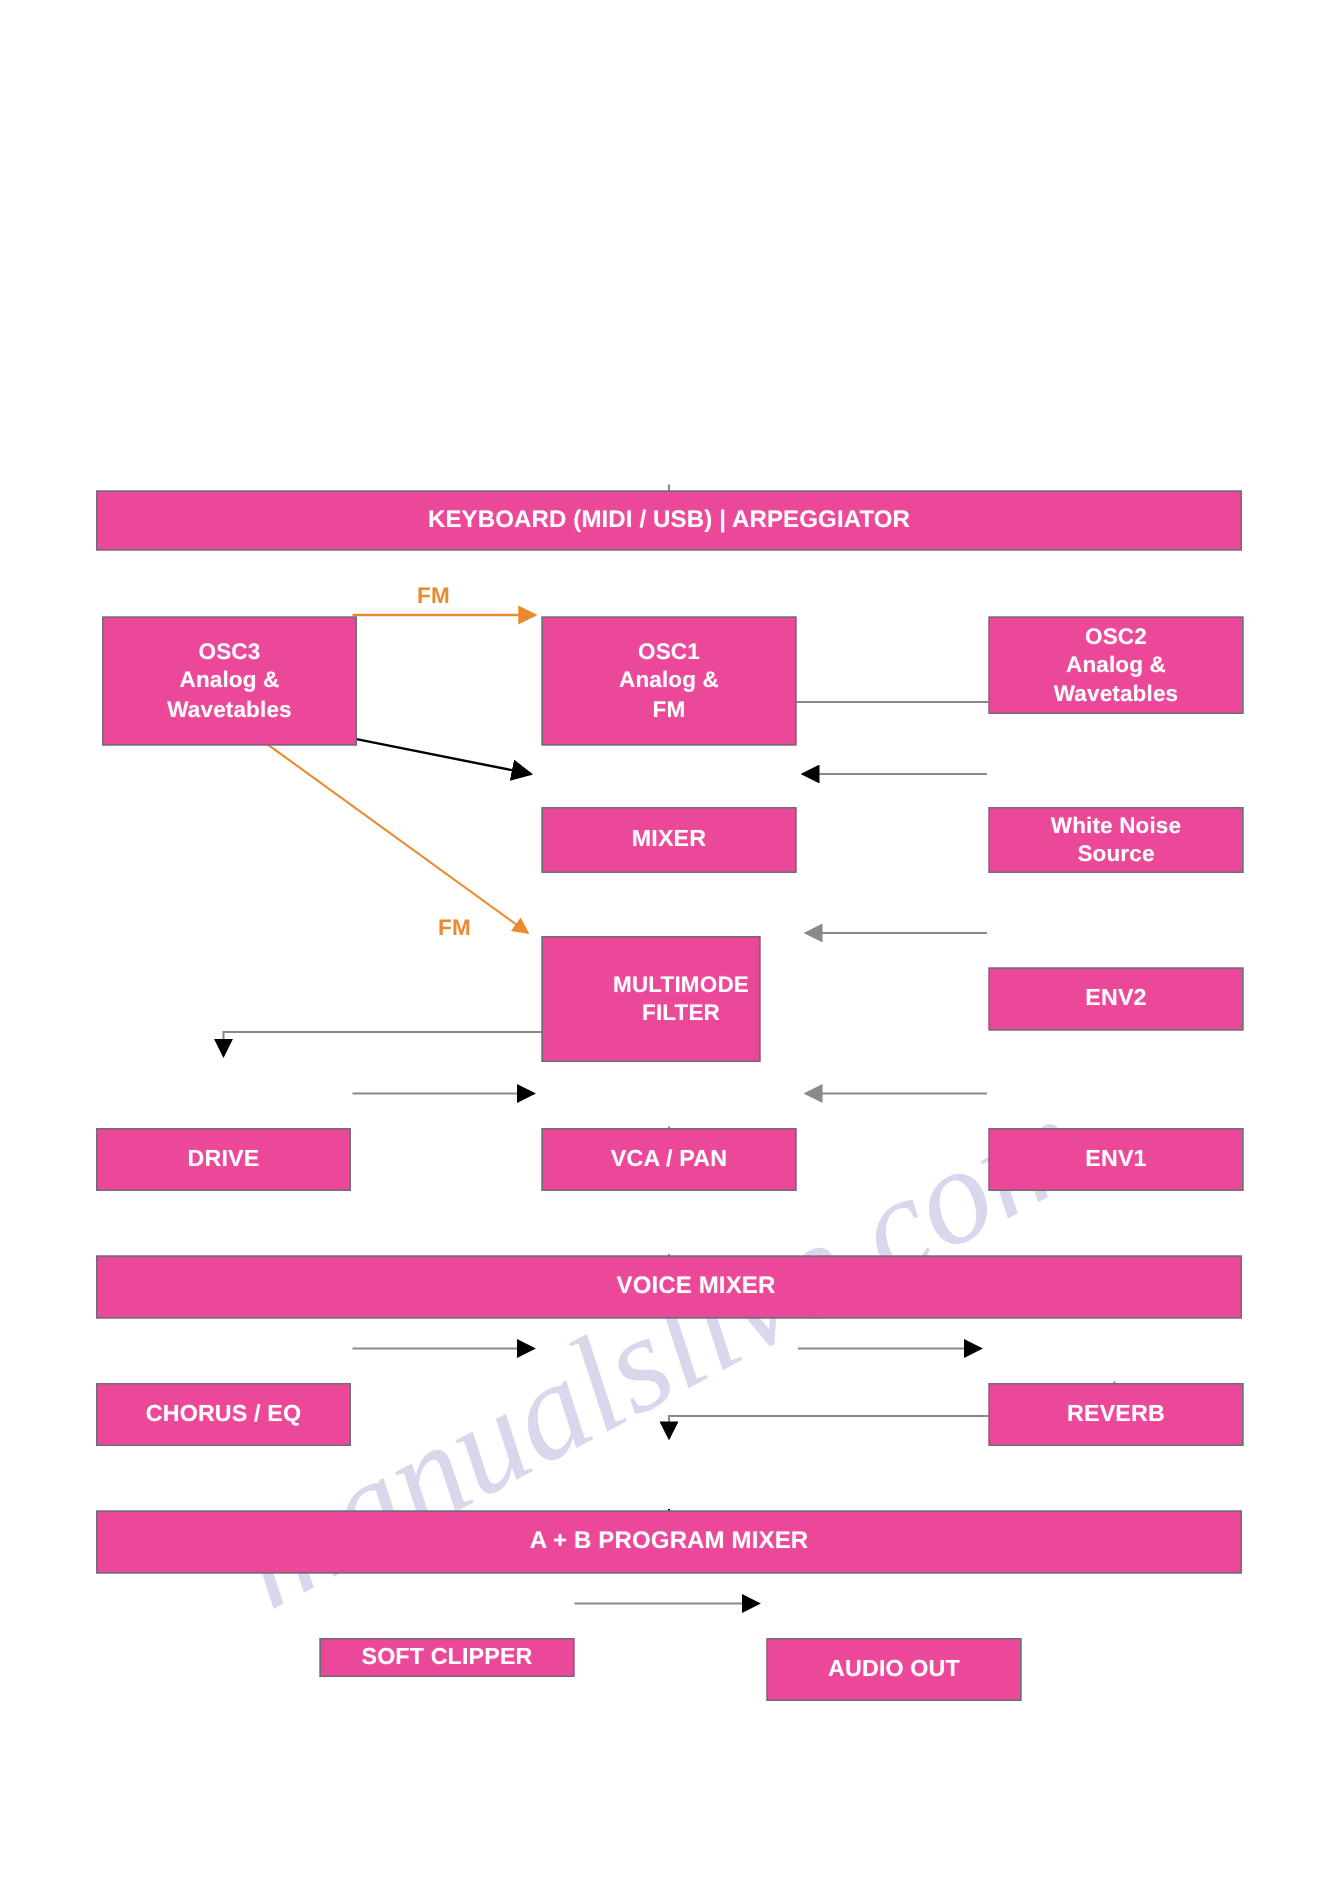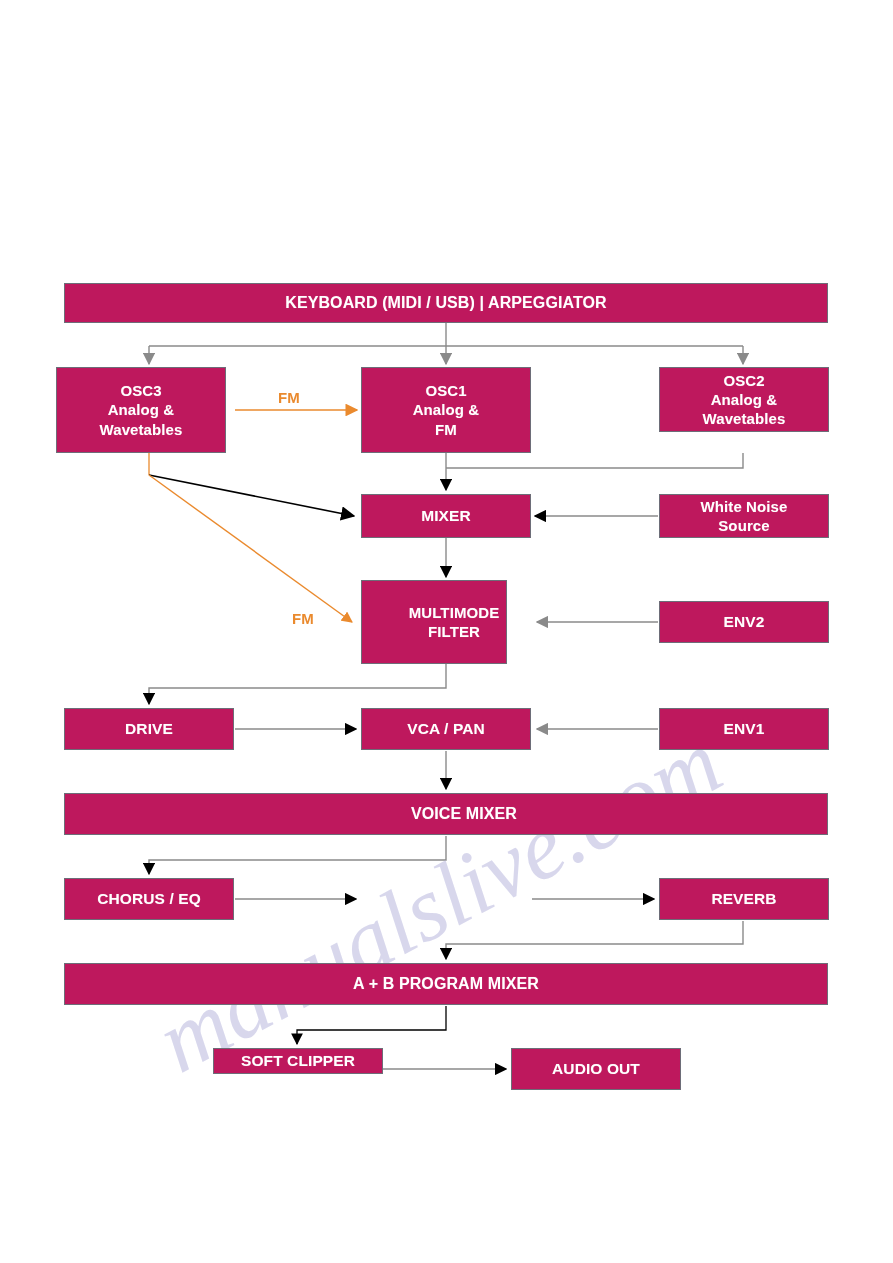--- a/index.html
+++ b/index.html
@@ -19,34 +19,35 @@
   }
   #diagram-svg {
     position: absolute;
     left: 0;
     top: 0;
     width: 893px;
     height: 1263px;
   }
   .node {
     position: absolute;
-    background: #be185d;
+    background: #ec4899;
     border: 1px solid #6d6d78;
     color: #ffffff;
     display: flex;
     align-items: center;
     justify-content: center;
     text-align: center;
     font-weight: bold;
     font-size: 15.5px;
     line-height: 1.28;
     letter-spacing: 0.1px;
     box-sizing: border-box;
     z-index: 3;
     text-shadow: 0 0 1px rgba(255,255,255,0.25);
+    margin-top: 44px;
   }
   .node.bar {
     font-size: 16px;
   }
   .node.multiline {
     flex-direction: column;
     font-size: 15px;
   }
   .node .ln { display: block; }
   .fm-label {
@@ -170,21 +171,21 @@
 
     <g>
       <path d="M 383 1069 L 506 1069" stroke="#8a8a8a" stroke-width="1.4" fill="none" marker-end="url(#arrow-black)"></path>
     </g>
   </svg>
 
   <div class="node bar" style="left:64px; top:283px; width:764px; height:40px;">
     <span class="ln">KEYBOARD (MIDI / USB) | ARPEGGIATOR</span>
   </div>
 
-  <div class="node multiline" style="left:56px; top:367px; width:170px; height:86px;">
+  <div class="node multiline" style="left:68px; top:367px; width:170px; height:86px;">
     <span class="ln">OSC3</span>
     <span class="ln">Analog &amp;</span>
     <span class="ln">Wavetables</span>
   </div>
 
   <div class="node multiline" style="left:361px; top:367px; width:170px; height:86px;">
     <span class="ln">OSC1</span>
     <span class="ln">Analog &amp;</span>
     <span class="ln">FM</span>
   </div>

